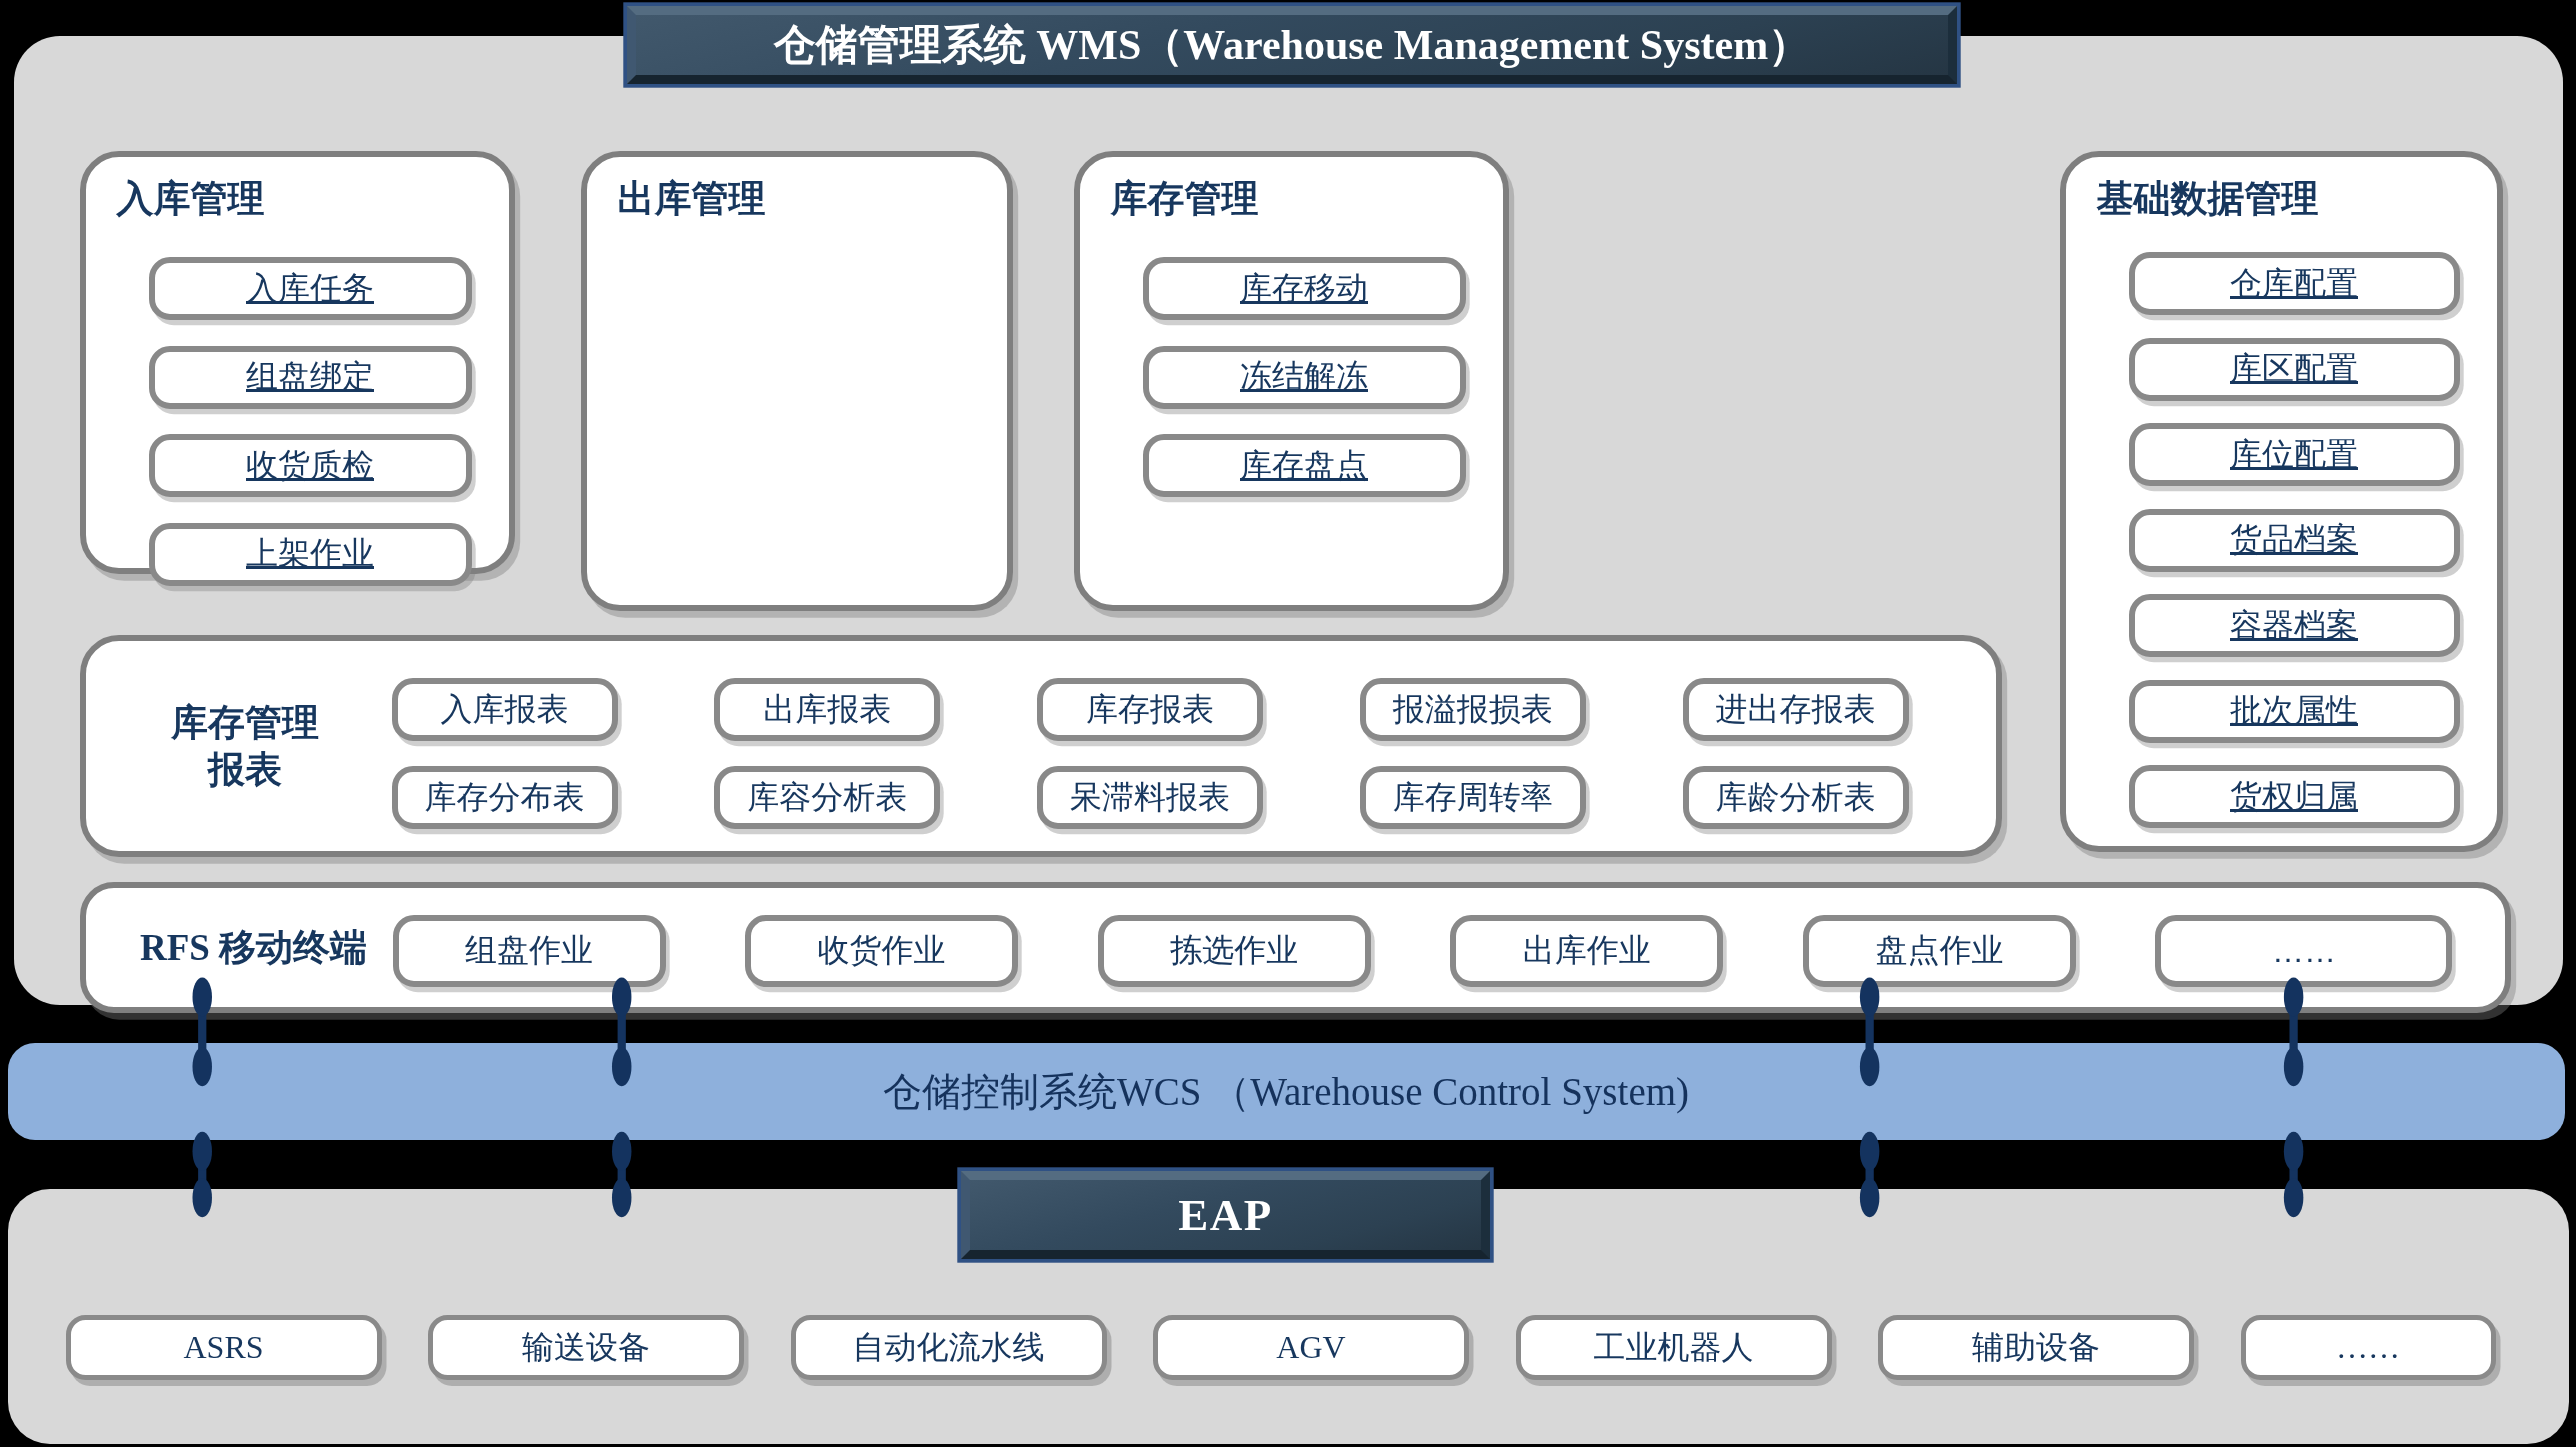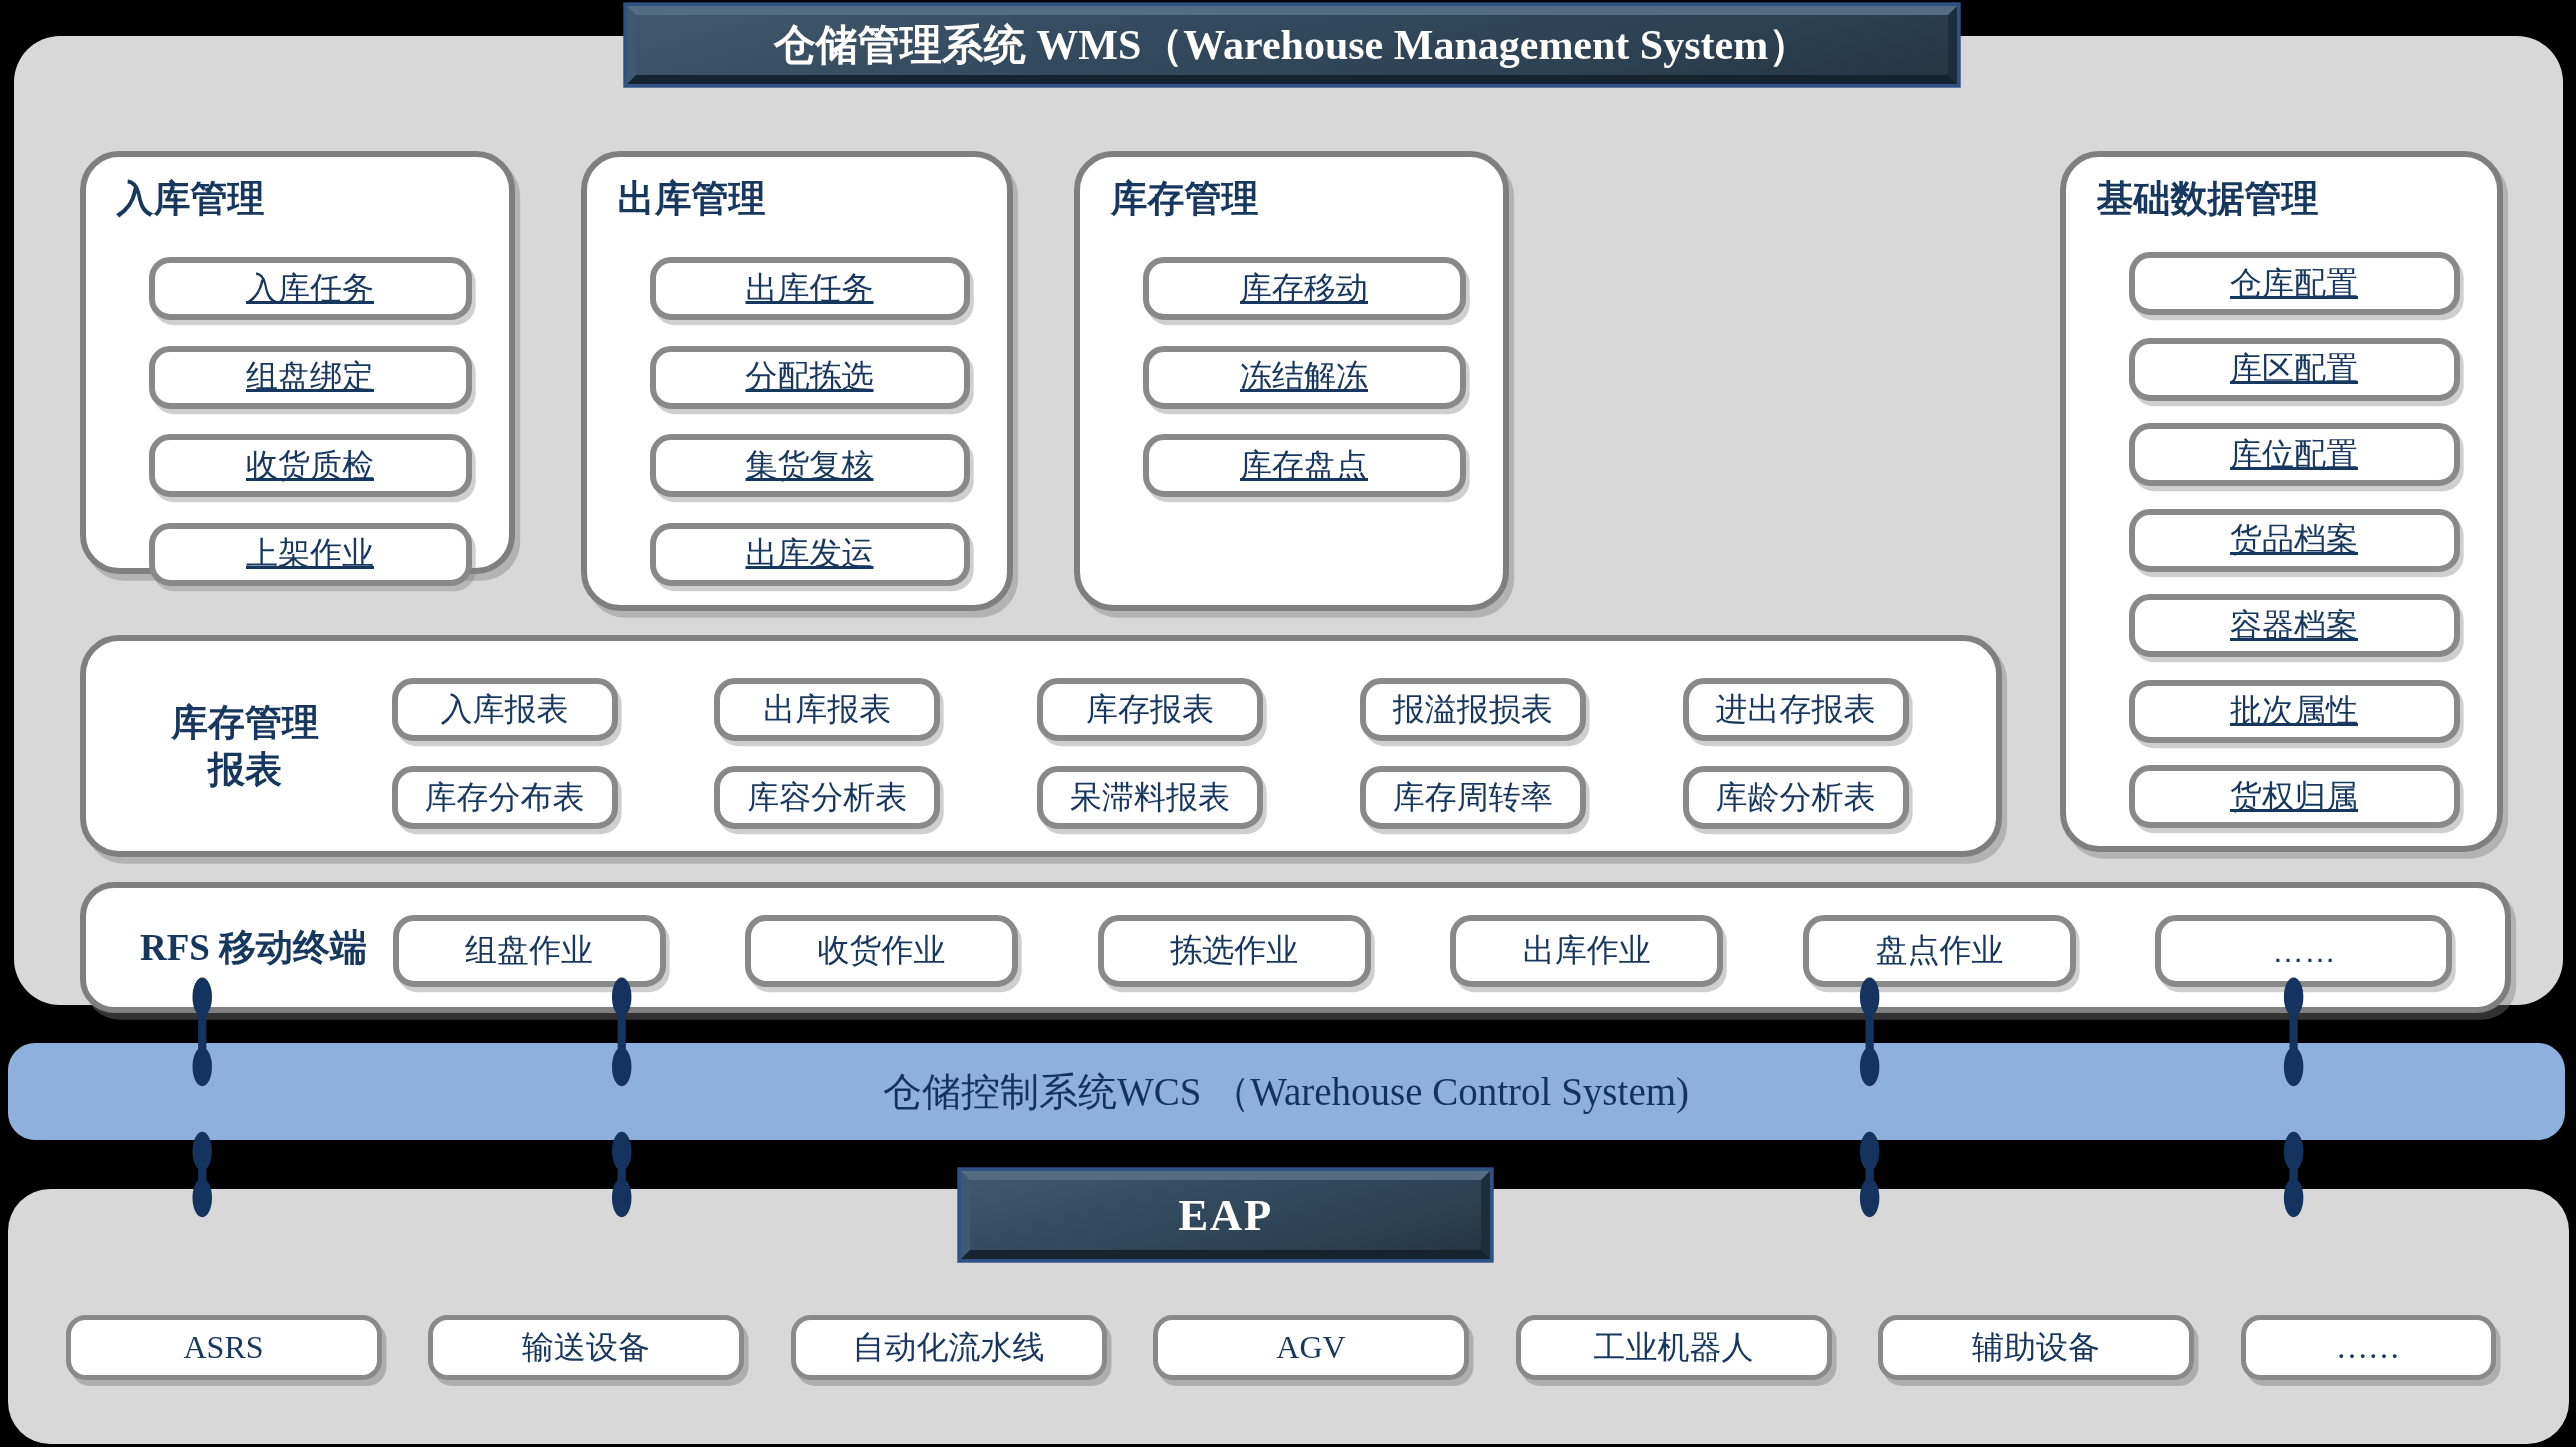--- a/index.html
+++ b/index.html
@@ -128,26 +128,20 @@
       <div class="grp-items">
         <div class="mini">入库任务</div>
         <div class="mini">组盘绑定</div>
         <div class="mini">收货质检</div>
         <div class="mini">上架作业</div>
       </div>
     </div>
 
     <div class="grp" id="g2">
       <div class="grp-title">出库管理</div>
-      <div class="grp-items">
-        <div class="mini">出库任务</div>
-        <div class="mini">分配拣选</div>
-        <div class="mini">集货复核</div>
-        <div class="mini">出库发运</div>
-      </div>
     </div>
 
     <div class="grp" id="g3">
       <div class="grp-title">库存管理</div>
       <div class="grp-items">
         <div class="mini">库存移动</div>
         <div class="mini">冻结解冻</div>
         <div class="mini">库存盘点</div>
       </div>
     </div>

